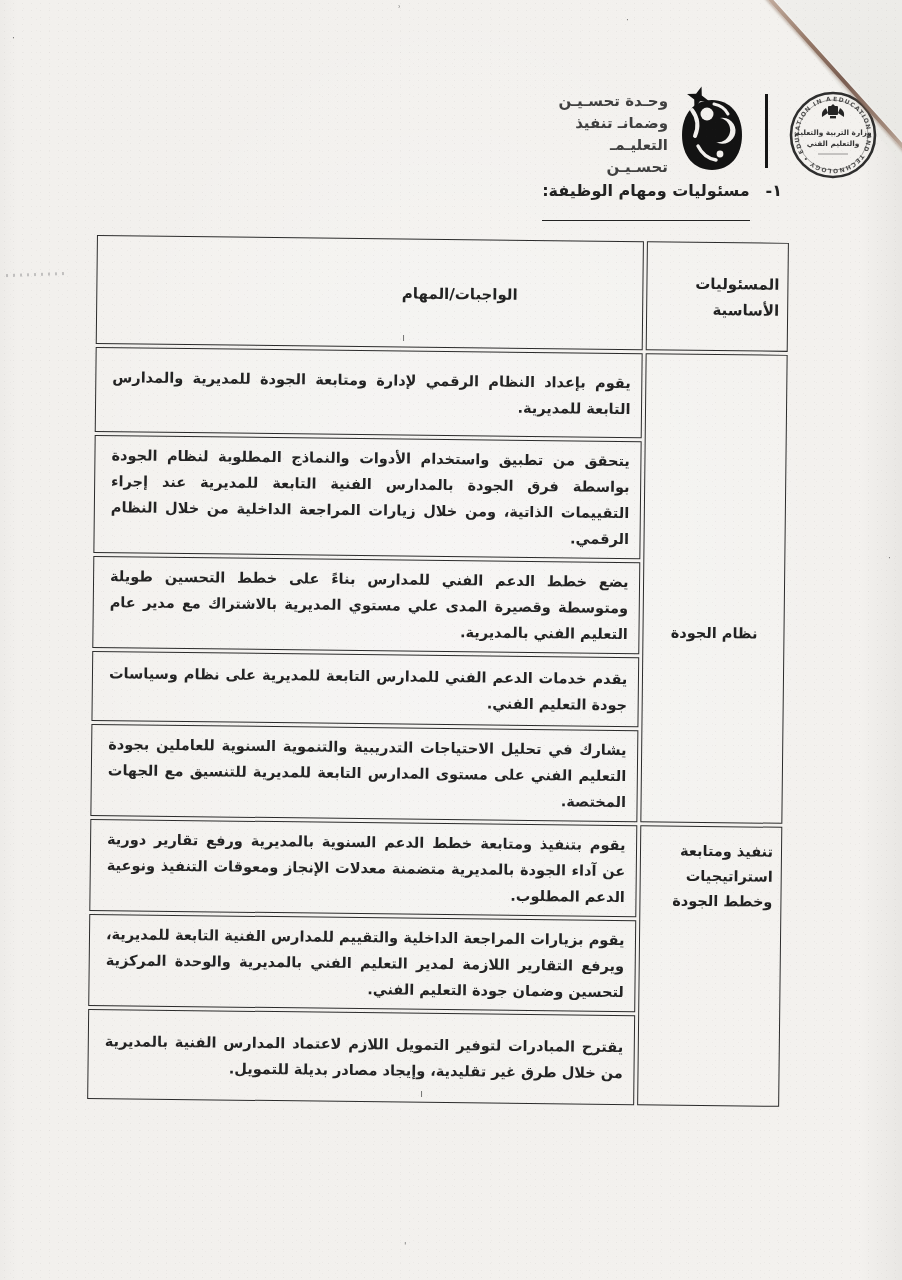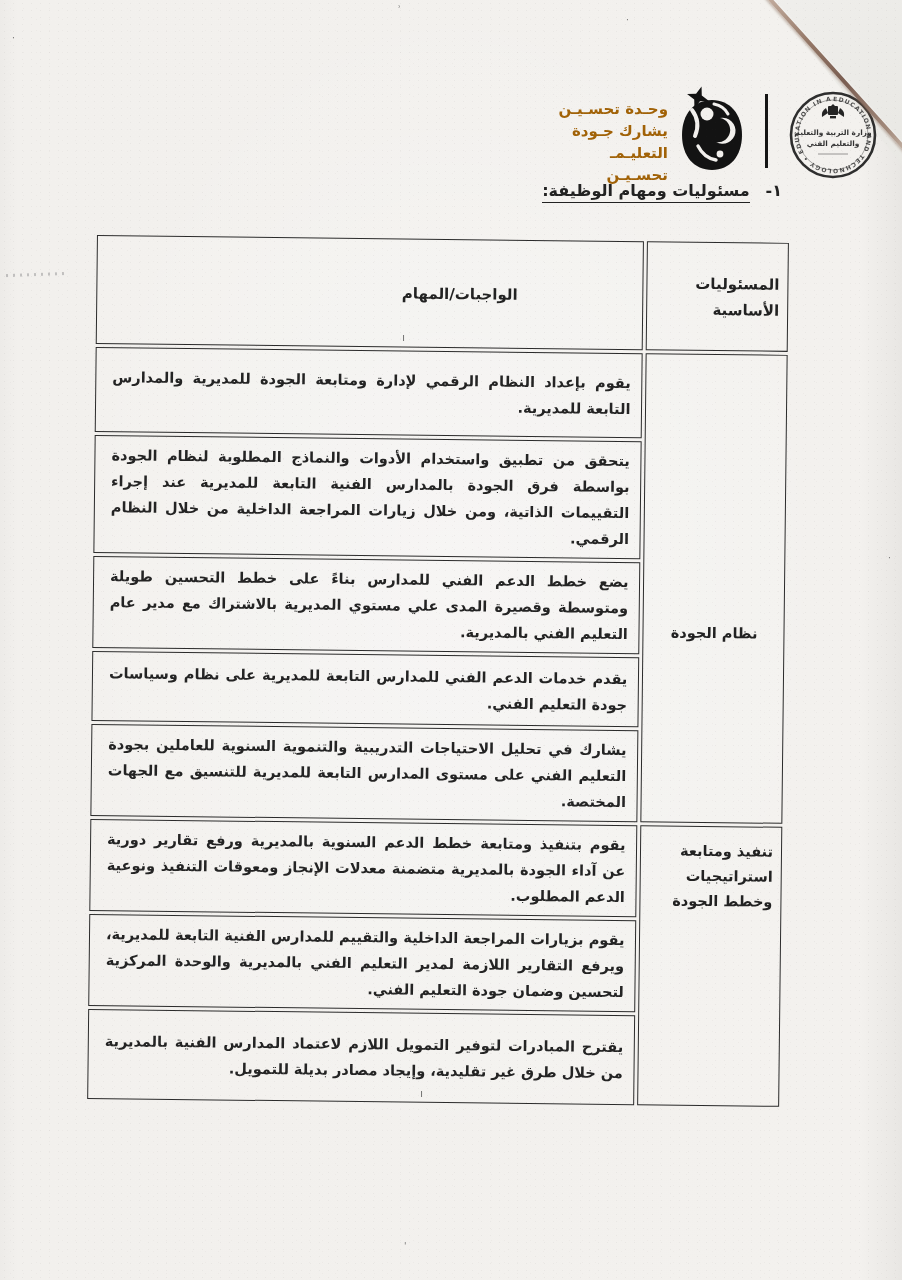--- a/index.html
+++ b/index.html
@@ -32,37 +32,37 @@
   .scan-line{
     position:absolute;left:768px;top:-6px;width:212px;height:4px;z-index:4;
     transform:rotate(48deg);transform-origin:0 0;border-radius:3px;
     background:linear-gradient(90deg,#c0a899 0%, #8a6a58 30%, #6e4f42 55%, #9b8070 85%, #c5b2a4 100%);
     box-shadow:0 1.5px 2.5px rgba(130,100,80,.45), 0 -1px 1px rgba(255,255,255,.5);
     opacity:.9;
   }
 
   
   .logo-text{
-    position:absolute;left:556px;top:98px;width:112px;z-index:2;
+    position:absolute;left:556px;top:90px;width:112px;z-index:2;
     direction:rtl;text-align:right;
-    font-weight:bold;font-size:15px;line-height:22px;color:#a16207;
+    font-weight:bold;font-size:15px;line-height:22px;color:#404040;
     letter-spacing:0px;
   }
   .logo-mark{position:absolute;left:668px;top:84px;width:84px;height:92px;z-index:2;}
   .brand-bar{position:absolute;left:765px;top:94px;width:2.5px;height:74px;background:#151515;z-index:2;}
   .seal{position:absolute;left:788px;top:90px;width:90px;height:90px;z-index:3;filter:blur(.2px);}
 
   
   .heading-row{
     position:absolute;left:520px;top:181px;width:262px;z-index:2;
     direction:rtl;display:flex;align-items:baseline;gap:16px;
     font-weight:bold;font-size:16px;color:#222;
   }
   .heading-num{flex:0 0 auto;}
-  .heading-title{border-bottom:1.6px solid #222;padding-bottom:2px;}
+  .heading-title{border-bottom:1.6px solid #222;padding-bottom:20px;}
 
   
   .table-wrap{
     position:absolute;left:94px;top:232px;width:698px;z-index:2;
     transform:rotate(0.65deg);transform-origin:0 0;
   }
   table.doc{
     direction:rtl;border-collapse:separate;border-spacing:3px;
     width:698px;table-layout:fixed;
   }
@@ -109,21 +109,21 @@
 </head>
 <body>
 
 <div class="page">
 
   <div class="corner-light"></div>
   <div class="scan-line"></div>
 
   <div class="logo-text">
     <div>وحـدة تحسـيـن</div>
-    <div>يشارك جـودة</div>
+    <div>وضمانـ تنفيذ</div>
     <div>التعليـمـ تحسـيـن</div>
   </div>
 
   <svg class="logo-mark" viewBox="0 0 84 92">
 
     <path fill="#121212" d="M30 2 l3 8.5 8.5 3 -8.5 3 -3 8.5 -3 -8.5 -8.5 -3 8.5 -3 z" transform="rotate(18 30 13.5)"></path>
 
     <path fill="#131313" d="M44 16 C62 16 74 30 74 51 C74 72 62 86 44 86 C26 86 14 72 14 51 C14 30 26 16 44 16 Z"></path>
 
     <circle cx="39" cy="30" r="6.5" fill="#f2f0ed"></circle>

